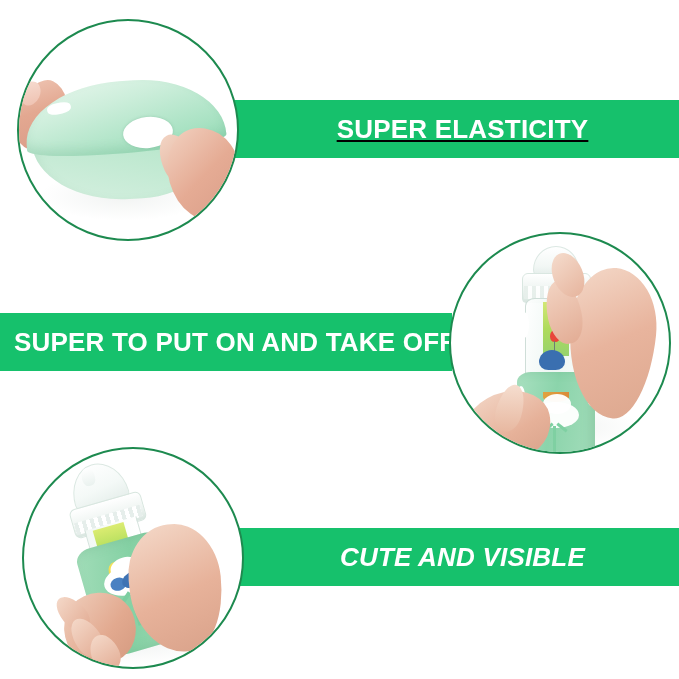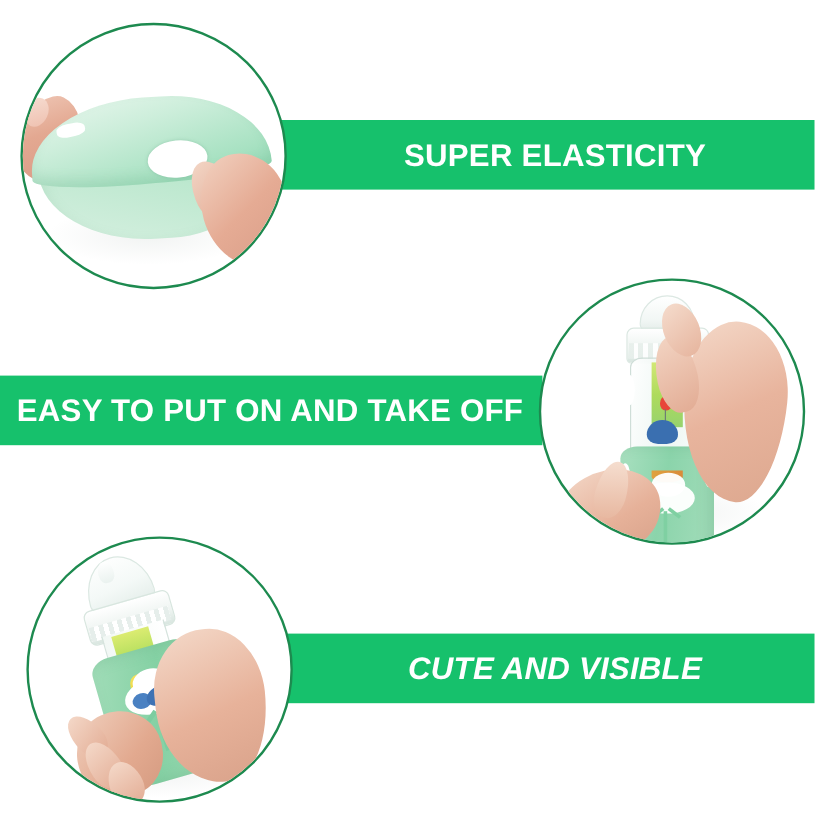--- a/index.html
+++ b/index.html
@@ -33,20 +33,21 @@
     white-space: nowrap;
     font-family: "Liberation Sans", sans-serif;
   }
 
   #banner-1 {
     left: 232px;
     top: 100px;
     width: 447px;
     height: 58px;
     justify-content: center;
+    text-decoration: underline;
   }
   #banner-1 .banner-label { font-size: 26px; padding-left: 14px; }
 
   #banner-2 {
     left: 0px;
     top: 313px;
     width: 452px;
     height: 58px;
     justify-content: flex-start;
   }
@@ -575,21 +576,21 @@
 </head>
 <body>
 
 <div id="canvas">
 
   <div class="banner" id="banner-1">
     <span class="banner-label">SUPER ELASTICITY</span>
   </div>
 
   <div class="banner" id="banner-2">
-    <span class="banner-label">EASY TO PUT ON AND TAKE OFF</span>
+    <span class="banner-label">SUPER TO PUT ON AND TAKE OFF</span>
   </div>
 
   <div class="banner" id="banner-3">
     <span class="banner-label">CUTE AND VISIBLE</span>
   </div>
 
   <div class="photo-circle" id="circle-1">
     <div class="photo-inner">
       <div class="soft-shadow" style="left:20px;top:150px;width:170px;height:50px;"></div>
       <div class="hand-pinch-left"></div>

